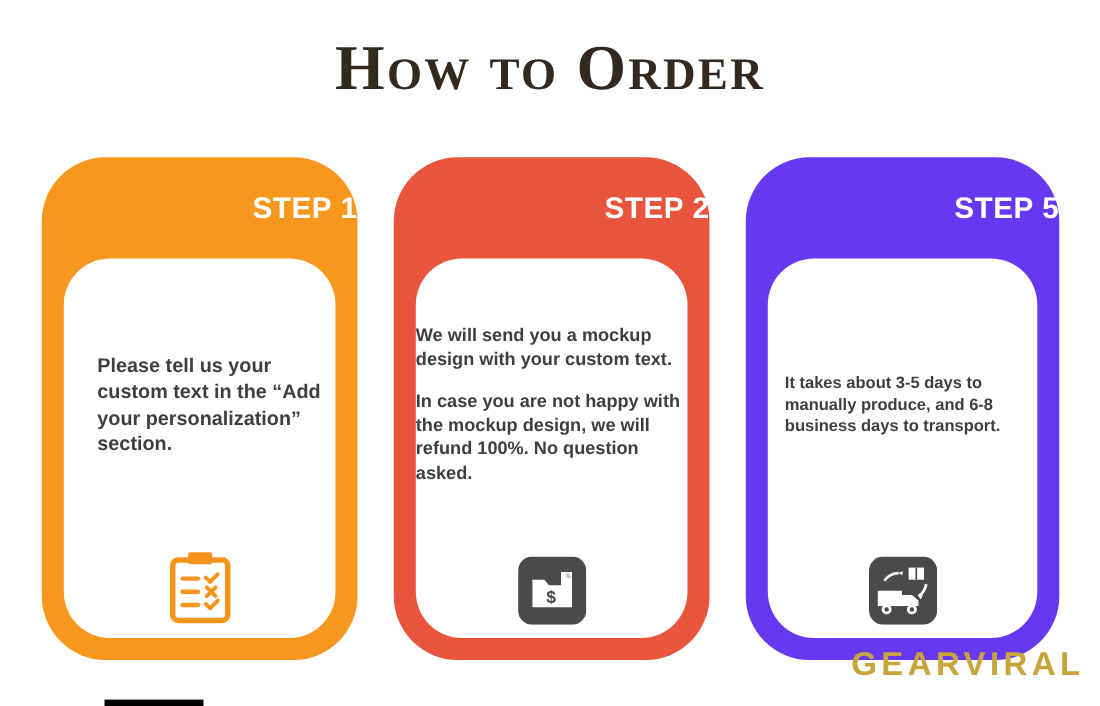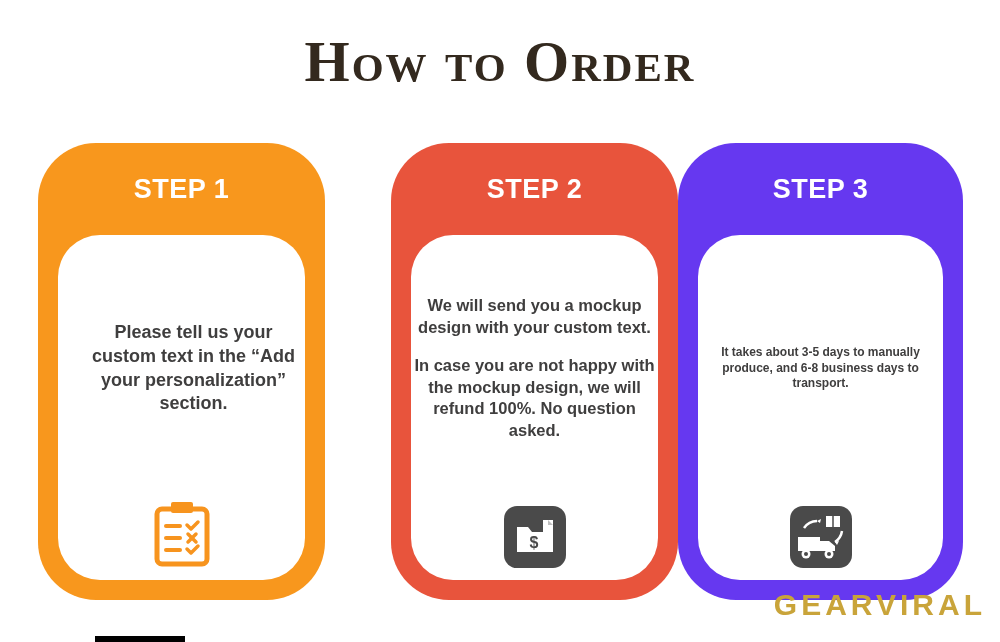--- a/index.html
+++ b/index.html
@@ -37,21 +37,21 @@
     border-radius: 58px;
   }
   .card-1 { left: 38px; }
   .card-2 { left: 358px; }
   .card-3 { left: 678px; width: 285px; }
 
   .card-header {
     height: 92px;
     display: flex;
     align-items: center;
-    justify-content: center;
+    justify-content: flex-end;
   }
   .step-label {
     color: #ffffff;
     font-weight: 700;
     font-size: 27px;
     letter-spacing: 0.5px;
   }
 
   .card-panel {
     position: absolute;
@@ -65,29 +65,29 @@
     flex-direction: column;
     align-items: center;
   }
 
   .card-text {
     flex: 1;
     display: flex;
     flex-direction: column;
     justify-content: center;
     align-items: center;
-    text-align: center;
+    text-align: left;
     color: #3F3E3E;
     font-weight: 700;
     line-height: 1.32;
     padding-top: 6px;
   }
   .card-1 .card-text { font-size: 18px; max-width: 210px; margin-left: 24px; }
   .card-2 .card-text { font-size: 16.5px; max-width: 252px; }
-  .card-3 .card-text { font-size: 12px; max-width: 214px; }
+  .card-3 .card-text { font-size: 15px; max-width: 214px; }
   .card-text p + p { margin-top: 16px; }
 
   .card-icon {
     margin-bottom: 12px;
     height: 72px;
     display: flex;
     align-items: flex-end;
     justify-content: center;
   }
 
@@ -137,21 +137,21 @@
             <path d="M35 25 l4 4 l7 -7"></path>
             <path d="M36 34 l8 8"></path>
             <path d="M44 34 l-8 8"></path>
             <path d="M35 49 l4 4 l7 -7"></path>
           </g>
         </svg>
       </div>
     </div>
   </section>
 
-  <section class="card card-2" style="background: rgb(232, 84, 60); margin-left: 33px;">
+  <section class="card card-2" style="background: rgb(232, 84, 60);">
     <div class="card-header">
       <span class="step-label">STEP 2</span>
     </div>
     <div class="card-panel">
       <div class="card-text">
         <p>We will send you a mockup design with your custom text.</p>
         <p>In case you are not happy with the mockup design, we will refund 100%. No question asked.</p>
       </div>
       <div class="card-icon">
         <svg width="62" height="62" viewBox="0 0 62 62">
@@ -160,21 +160,21 @@
           <path d="M44 14 l5 5 h-5 z" fill="#BFBFBF"></path>
           <path d="M13 21 h11 l4 5 h21 v20 H13 z" fill="#ffffff"></path>
           <text x="30" y="42" font-size="16" font-weight="bold" fill="#4A4A4A" text-anchor="middle" font-family="Liberation Sans, sans-serif">$</text>
         </svg>
       </div>
     </div>
   </section>
 
   <section class="card card-3" style="background: rgb(102, 56, 240);">
     <div class="card-header">
-      <span class="step-label">STEP 3</span>
+      <span class="step-label">STEP 5</span>
     </div>
     <div class="card-panel">
       <div class="card-text">
         <p>It takes about 3-5 days to manually produce, and 6-8 business days to transport.</p>
       </div>
       <div class="card-icon">
         <svg width="62" height="62" viewBox="0 0 62 62">
           <rect x="0" y="0" width="62" height="62" rx="13" fill="#4A4A4A"></rect>
           <rect x="36" y="10" width="14" height="11" fill="#ffffff"></rect>
           <line x1="43" y1="10" x2="43" y2="21" stroke="#4A4A4A" stroke-width="1.5"></line>

